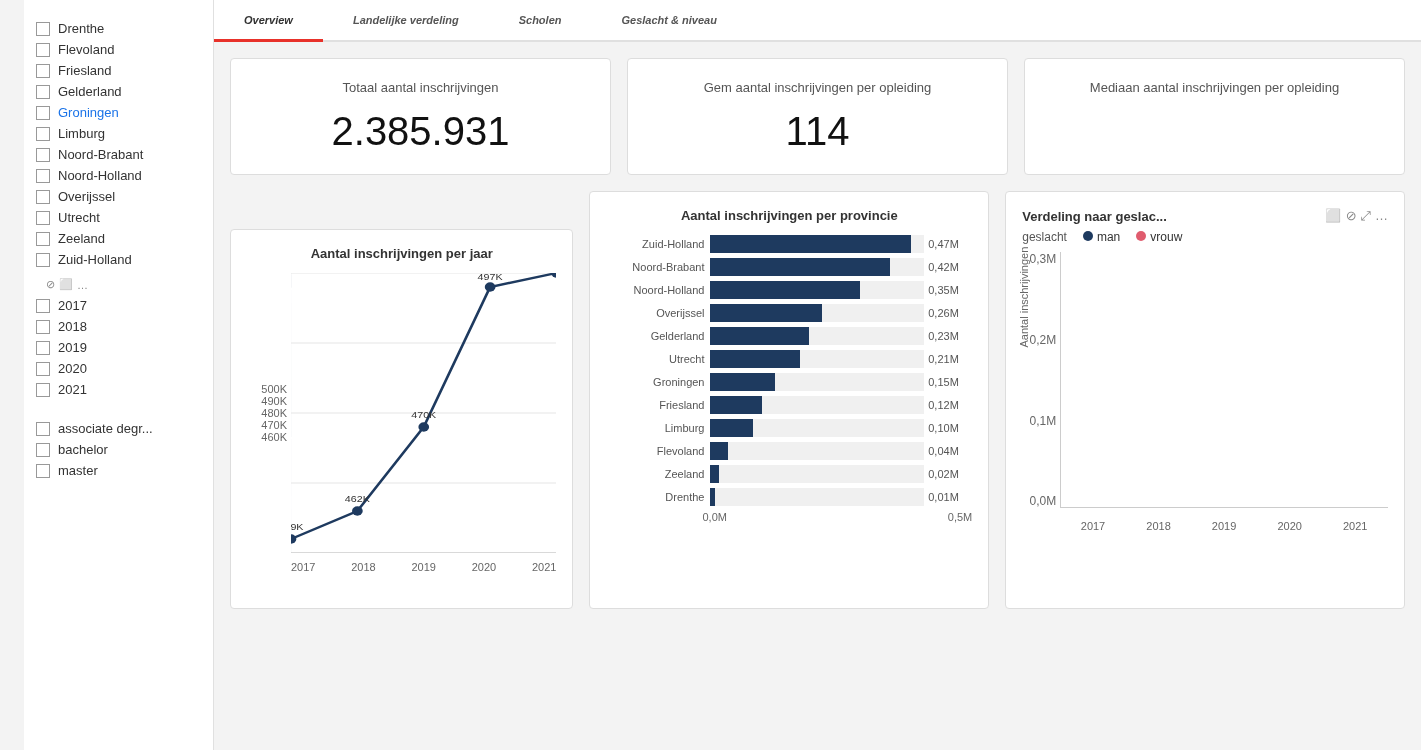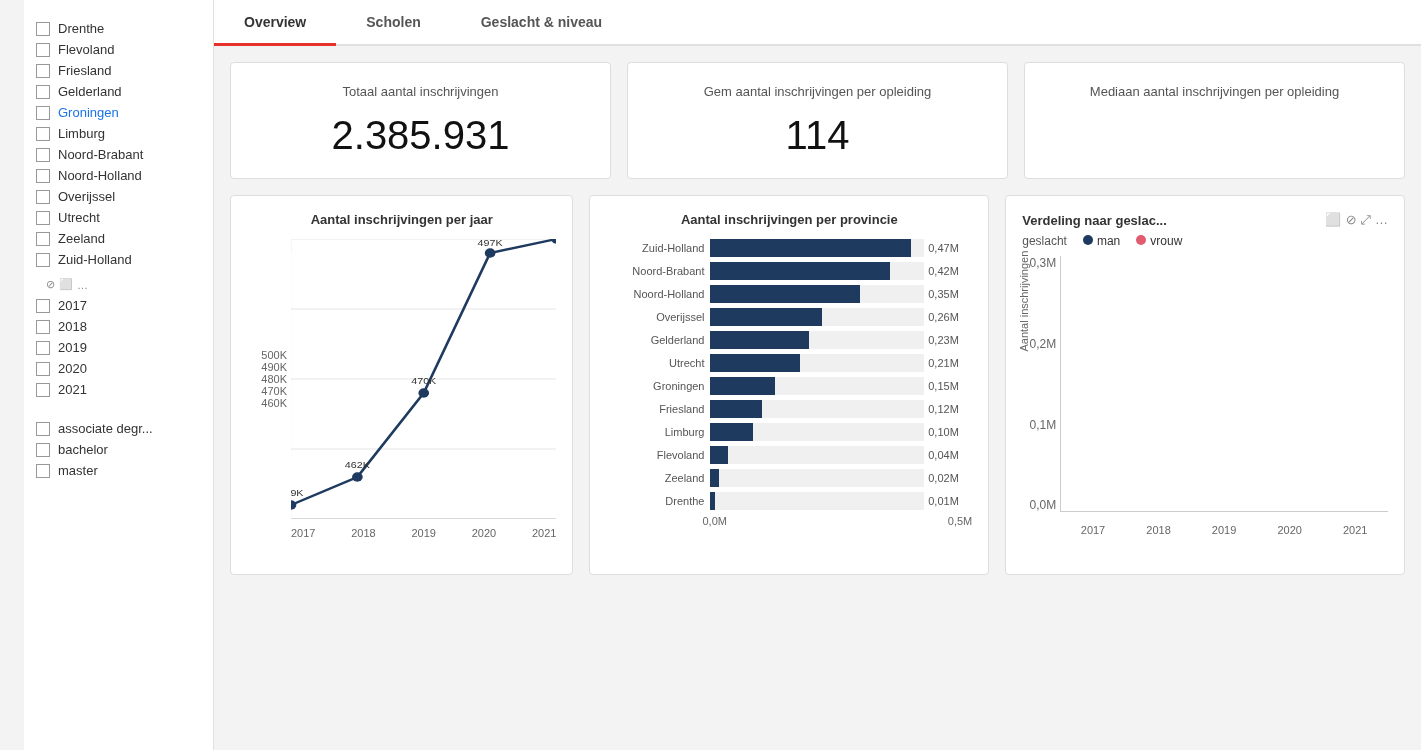--- a/index.html
+++ b/index.html
@@ -15,21 +15,21 @@
     .sidebar-label.active { color: #1a73e8; }
     .sidebar-section-header { display: flex; align-items: center; padding: 8px 12px 4px 12px; }
     .sidebar-section-header-label { font-size: 12px; color: #555; font-weight: 600; margin-right: 6px; }
     .icon-btn { font-size: 11px; color: #888; cursor: pointer; margin-left: 4px; }
 
     
     .main { flex: 1; display: flex; flex-direction: column; overflow: hidden; }
     
     
     .tabs { display: flex; background: #fff; border-bottom: 2px solid #e0e0e0; flex-shrink: 0; }
-    .tab { padding: 14px 30px; font-size: 14px; font-weight: 600; color: #555; cursor: pointer; position: relative; white-space: nowrap; }
+    .tab { padding: 14px 30px; font-size: 11px; font-weight: 600; color: #555; cursor: pointer; position: relative; white-space: nowrap; font-style: italic; }
     .tab.active { color: #333; }
     .tab.active::after { content: ''; position: absolute; bottom: -2px; left: 0; right: 0; height: 3px; background: #e8312a; }
 
     
     .content { flex: 1; overflow-y: auto; padding: 16px; background: #f3f3f3; }
     
     
     .kpi-row { display: flex; gap: 16px; margin-bottom: 16px; }
     .kpi-card { background: #fff; border: 1px solid #ddd; border-radius: 4px; flex: 1; padding: 20px 24px; }
     .kpi-title { font-size: 13px; color: #555; text-align: center; margin-bottom: 12px; line-height: 1.4; }
@@ -170,20 +170,21 @@
           <span class="sidebar-label">master</span>
         </div>
       </div>
   </div>
 
   <div class="main">
 
     <div class="tabs">
       <div id="tab-list" style="display:flex;">
           <div class="tab active">Overview</div>
+          <div class="tab">Landelijke verdeling</div>
           <div class="tab">Scholen</div>
           <div class="tab">Geslacht &amp; niveau</div>
         </div>
     </div>
 
     <div class="content">
 
       <div class="kpi-row">
         <div class="kpi-card">
           <div class="kpi-title">Totaal aantal inschrijvingen</div>
@@ -193,21 +194,21 @@
           <div class="kpi-title">Gem aantal inschrijvingen per opleiding</div>
           <div class="kpi-value">114</div>
         </div>
         <div class="kpi-card">
           <div class="kpi-title">Mediaan aantal inschrijvingen per opleiding</div>
         </div>
       </div>
 
       <div class="charts-row">
 
-        <div class="chart-card" style="flex:1.1;">
+        <div class="chart-card" style="flex:1.1;margin-top:38px;">
           <div class="chart-title">Aantal inschrijvingen per jaar</div>
           <div class="line-chart-container">
             <div class="y-axis-labels">
               <span>500K</span>
               <span>490K</span>
               <span>480K</span>
               <span>470K</span>
               <span>460K</span>
             </div>
             <div class="chart-area">

